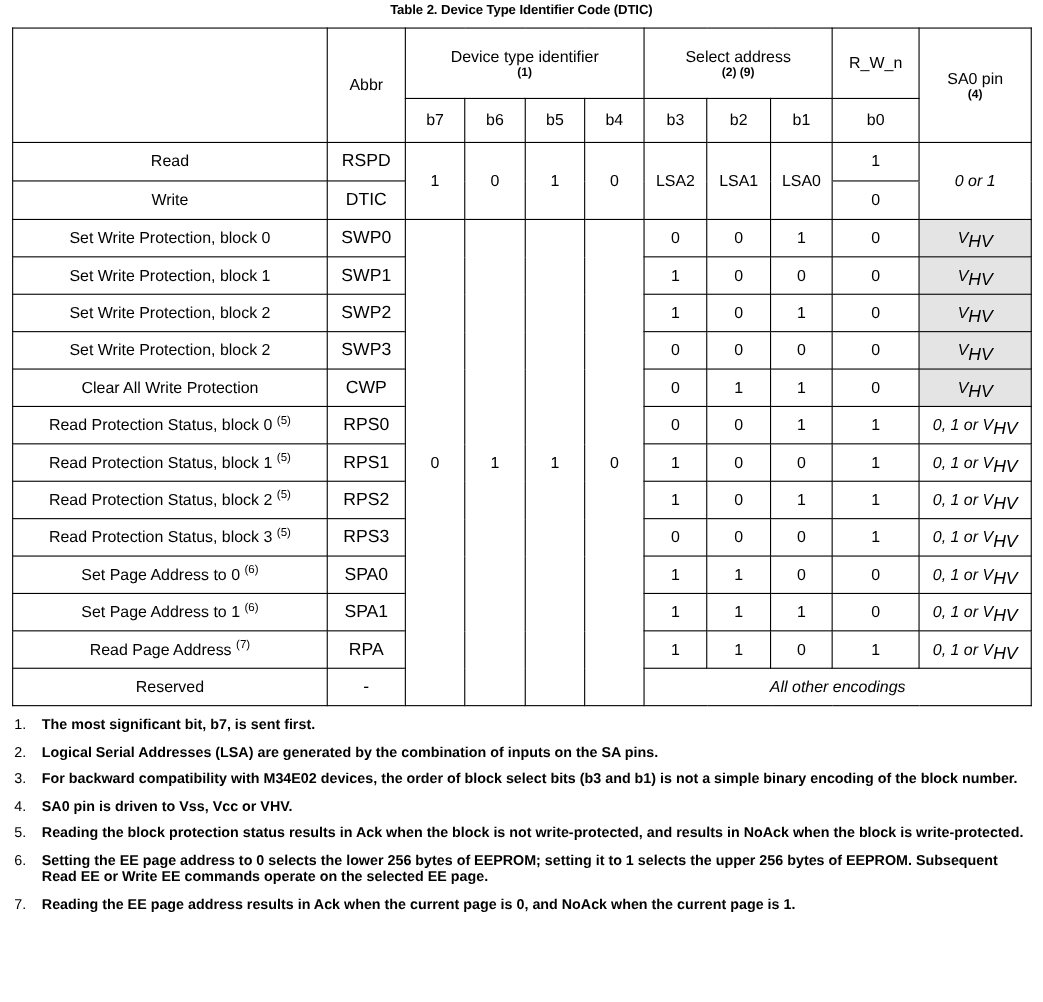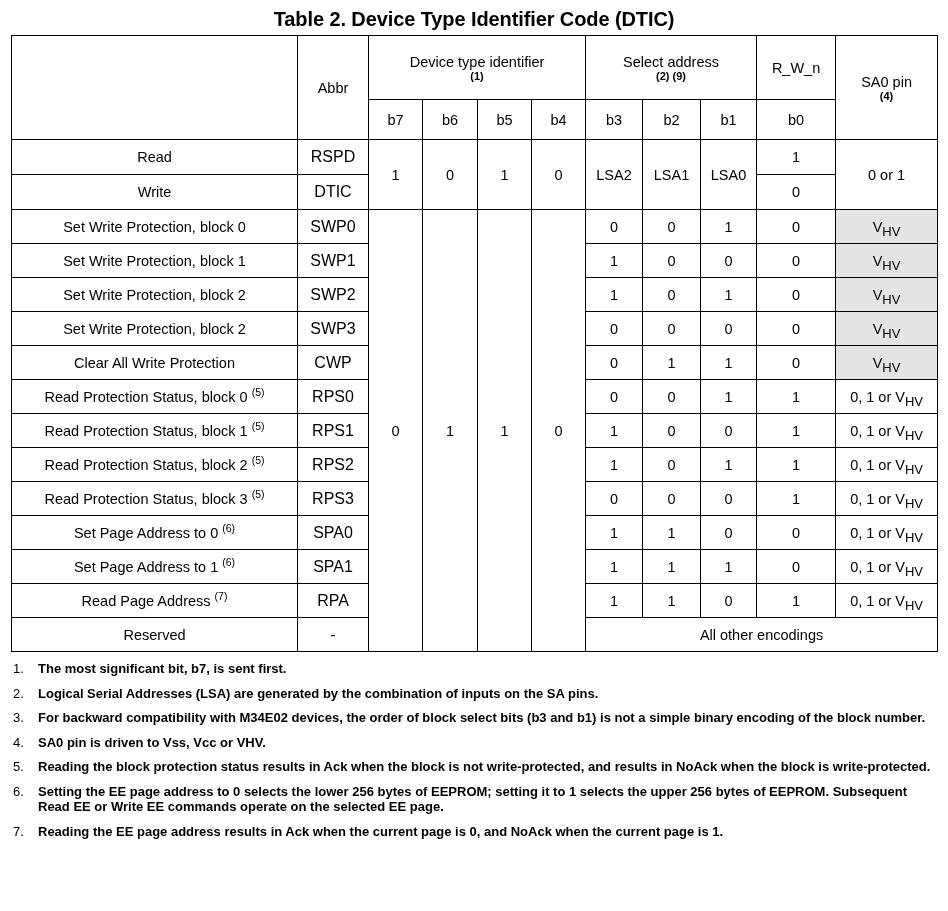--- a/index.html
+++ b/index.html
@@ -16,24 +16,24 @@
   }
   .page {
     position: relative;
     width: 948px;
     height: 911px;
     box-sizing: border-box;
   }
 
   .table-title {
     text-align: center;
-    font-size: 20px;
+    font-size: 12px;
     font-weight: bold;
     letter-spacing: -0.1px;
-    padding-top: 10px;
+    padding-top: 0;
     padding-bottom: 7px;
     line-height: 18px;
   }
 
   table.dtic {
     border-collapse: collapse;
     margin-left: 11px;
     width: 926px;
     table-layout: fixed;
     font-size: 13.5px;
@@ -72,29 +72,29 @@
   
   .brow td { height: 34px; }
   td.desc {
     text-align: left;
     padding-left: 8px;
     font-size: 14.5px;
     white-space: nowrap;
   }
   td.abbr { font-size: 16px; }
   td.bit { font-size: 14.5px; }
-  td.sa0 { font-size: 14.5px; }
+  td.sa0 { font-size: 14.5px; font-style: italic; }
   td.vhv { background: #e4e4e4; }
   sup.fn {
     font-size: 10.5px;
     vertical-align: super;
     line-height: 0;
   }
   .sub {
-    font-size: 13px;
+    font-size: 16px;
     vertical-align: sub;
     line-height: 0;
   }
 
   
   td.b0split { padding: 0; height: 68px; }
   td.b0split .half {
     height: 34px;
     line-height: 34px;
     font-size: 14.5px;

